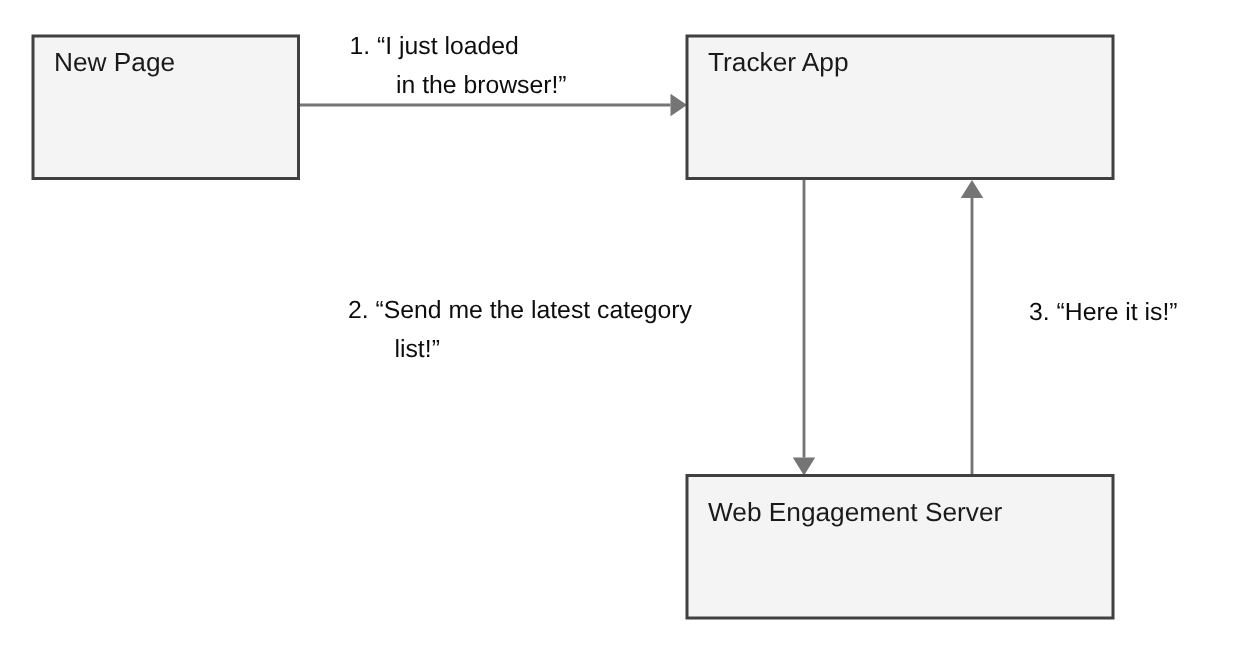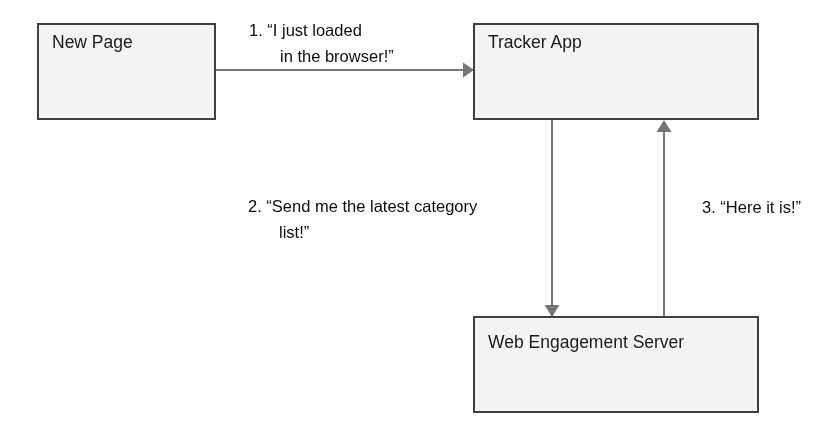--- a/index.html
+++ b/index.html
@@ -11,21 +11,20 @@
     width: 833px;
     height: 436px;
     font-family: "Liberation Sans", sans-serif;
     overflow: hidden;
   }
   #diagram-root {
     position: relative;
     width: 686px;
     height: 436px;
     background: #ffffff;
-    margin-left: 16px;
   }
   svg.diagram-canvas {
     position: absolute;
     top: 0;
     left: 0;
     width: 833px;
     height: 436px;
   }
   .node-rect {
     fill: #f4f4f4;

